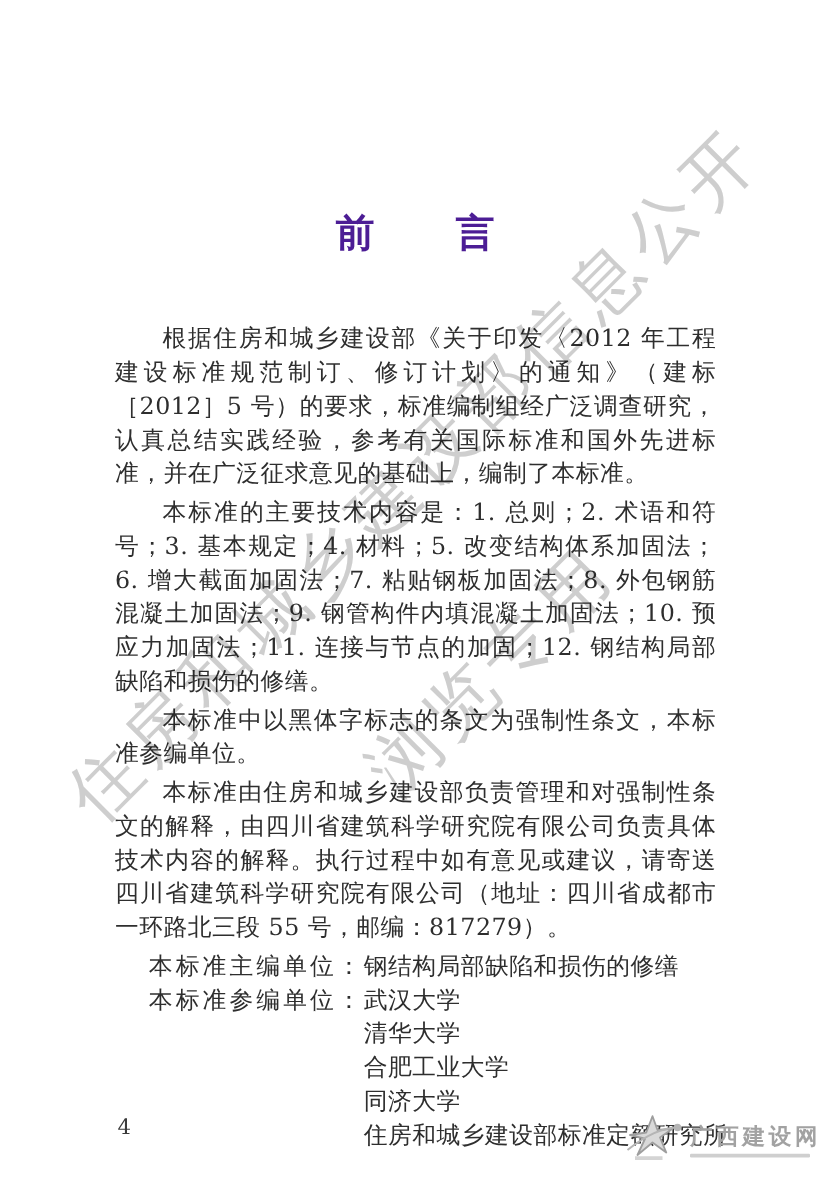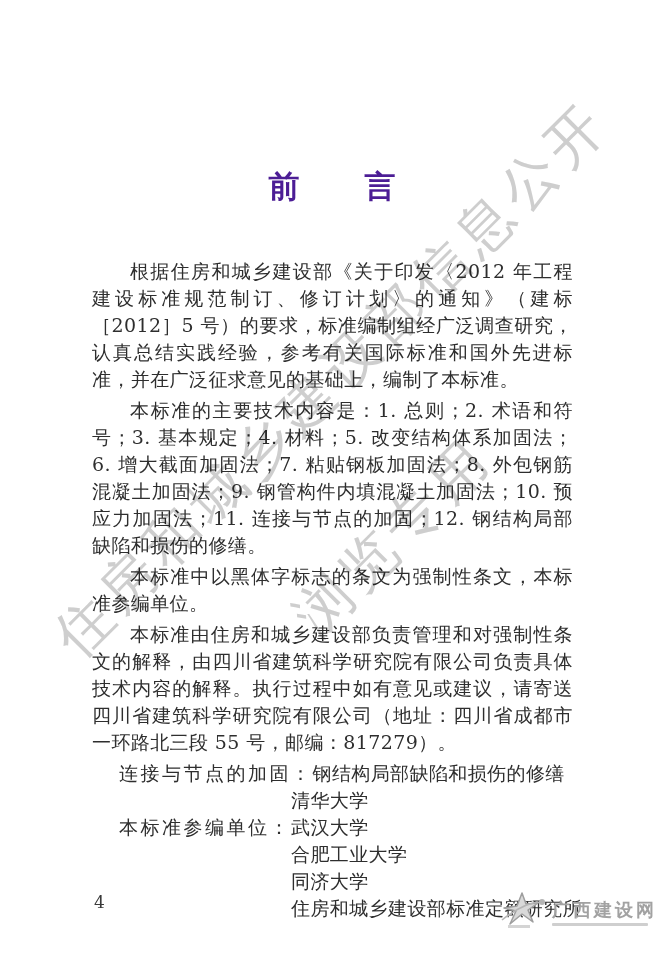--- a/index.html
+++ b/index.html
@@ -118,30 +118,30 @@
   <div class="content">
     <h1 class="doc-title">前　　言</h1>
 
     <p class="para">根据住房和城乡建设部《关于印发〈2012 年工程建设标准规范制订、修订计划〉的通知》（建标［2012］5 号）的要求，标准编制组经广泛调查研究，认真总结实践经验，参考有关国际标准和国外先进标准，并在广泛征求意见的基础上，编制了本标准。</p>
     <p class="para">本标准的主要技术内容是：1. 总则；2. 术语和符号；3. 基本规定；4. 材料；5. 改变结构体系加固法；6. 增大截面加固法；7. 粘贴钢板加固法；8. 外包钢筋混凝土加固法；9. 钢管构件内填混凝土加固法；10. 预应力加固法；11. 连接与节点的加固；12. 钢结构局部缺陷和损伤的修缮。</p>
     <p class="para">本标准中以黑体字标志的条文为强制性条文，本标准参编单位。</p>
     <p class="para">本标准由住房和城乡建设部负责管理和对强制性条文的解释，由四川省建筑科学研究院有限公司负责具体技术内容的解释。执行过程中如有意见或建议，请寄送四川省建筑科学研究院有限公司（地址：四川省成都市一环路北三段 55 号，邮编：817279）。</p>
 
     <div class="editors">
       <div class="ed-row">
-        <span class="ed-label">连接与节点的加固：</span>
+        <span class="ed-label">本标准主编单位：</span>
         <span class="ed-value">钢结构局部缺陷和损伤的修缮</span>
+      </div>
+      <div class="ed-row">
+        <span class="ed-label">本标准参编单位：</span>
+        <span class="ed-value">武汉大学</span>
       </div>
       <div class="ed-row">
         <span class="ed-label"></span>
         <span class="ed-value">清华大学</span>
-      </div>
-      <div class="ed-row">
-        <span class="ed-label">本标准参编单位：</span>
-        <span class="ed-value">武汉大学</span>
       </div>
       <div class="ed-row">
         <span class="ed-label"></span>
         <span class="ed-value">合肥工业大学</span>
       </div>
       <div class="ed-row">
         <span class="ed-label"></span>
         <span class="ed-value">同济大学</span>
       </div>
       <div class="ed-row">

